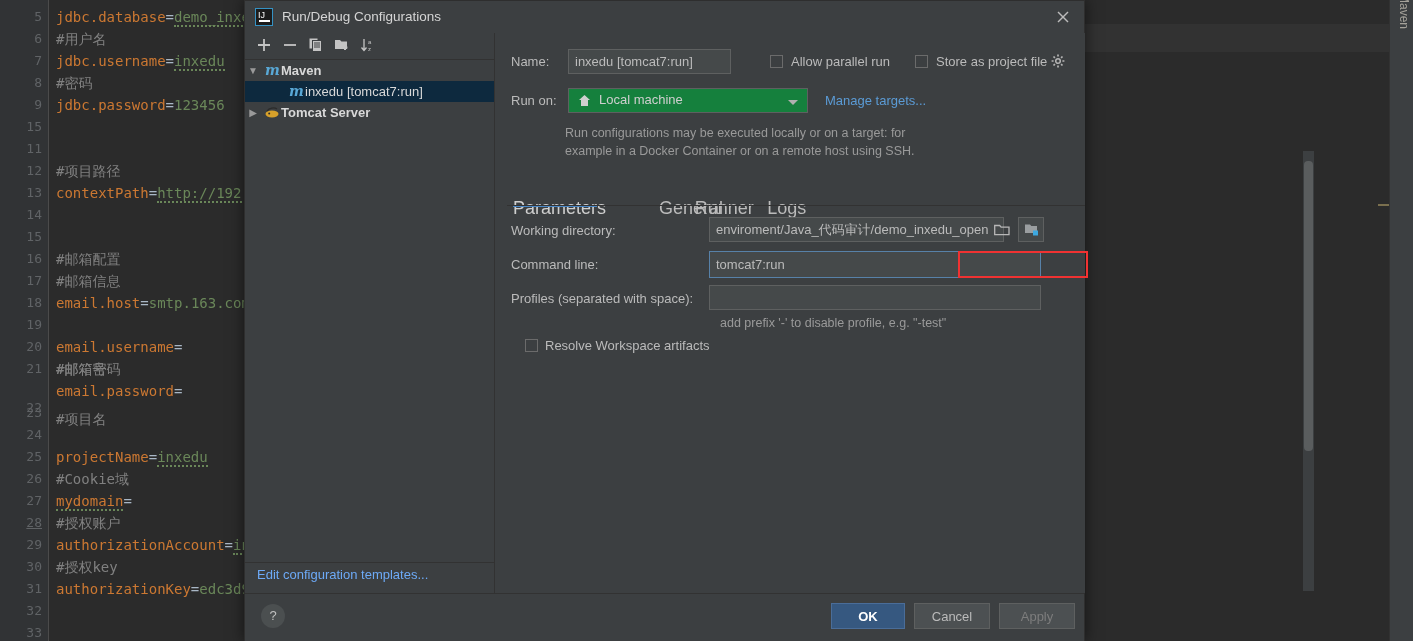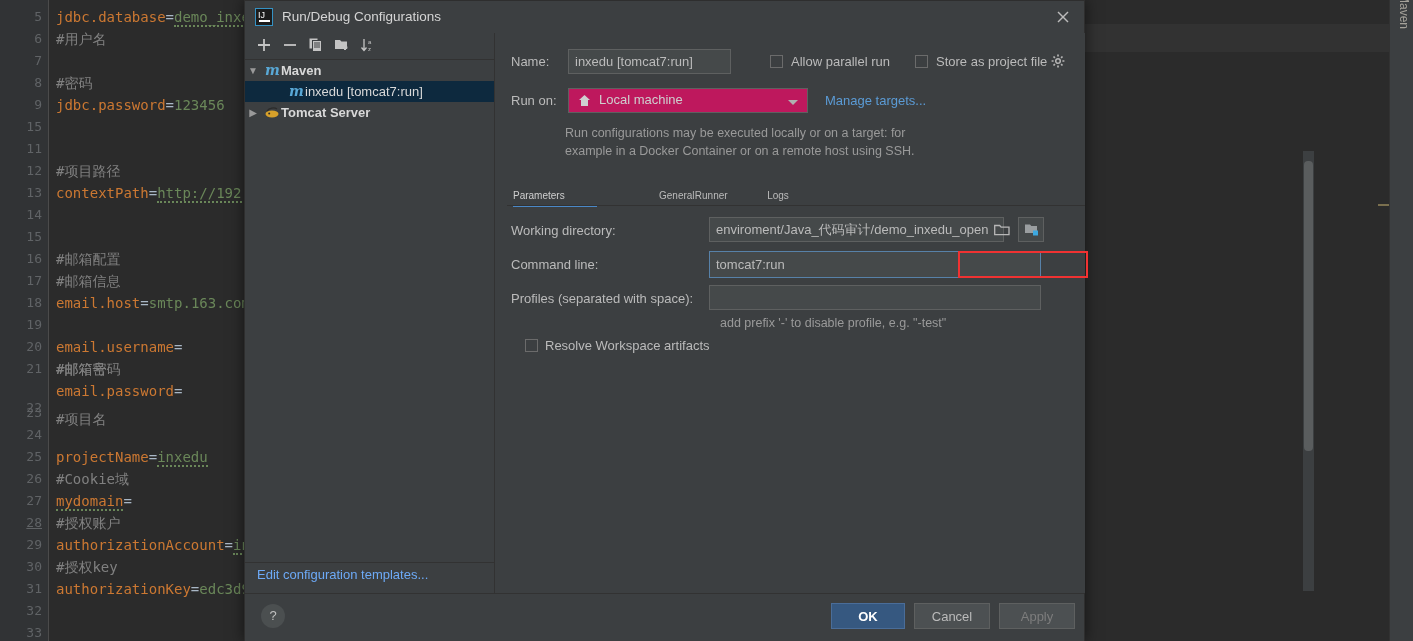--- a/index.html
+++ b/index.html
@@ -57,29 +57,29 @@
   #tmpl-link{position:absolute;left:12px;top:566px;color:#6daaf7;font-size:13px;}
   #tree-sep{position:absolute;left:0;top:561px;width:249px;height:1px;background:#323232;}
   #splitter{position:absolute;left:249px;top:32px;width:1px;height:560px;background:#323232;}
   
   #pane{position:absolute;left:250px;top:32px;width:590px;height:560px;background:#3c3f41;}
   .lbl{position:absolute;color:#bbbbbb;font-size:13px;}
   .tf{position:absolute;background:#45494a;border:1px solid #5e6060;box-sizing:border-box;
       color:#bbbbbb;font-size:13px;line-height:24px;padding:0 6px;white-space:nowrap;overflow:hidden;}
   .cb{position:absolute;width:13px;height:13px;border:1px solid #6b6b6b;background:#3c3f41;box-sizing:border-box;}
   .cbl{position:absolute;color:#bbbbbb;font-size:13px;}
-  #runon{position:absolute;background:#be185d;border:1px solid #5e6060;box-sizing:border-box;}
+  #runon{position:absolute;background:#15803d;border:1px solid #5e6060;box-sizing:border-box;}
   #runon .txt{position:absolute;left:30px;top:3px;color:#cfcfcf;font-size:13px;}
   #runon .home{position:absolute;left:9px;top:5px;}
   #runon .chev{position:absolute;right:9px;top:11px;width:0;height:0;border-left:5px solid transparent;border-right:5px solid transparent;border-top:5px solid #b0b0b0;}
   .link{position:absolute;color:#5b9bd5;font-size:13px;}
   .hint{position:absolute;color:#9a9a9a;font-size:12.5px;line-height:18px;}
   
   #tabs{position:absolute;left:268px;top:178px;width:572px;height:28px;}
-  .tab{position:absolute;top:4px;height:26px;line-height:26px;color:#bbbbbb;font-size:10px;text-align:center;}
+  .tab{position:absolute;top:16px;height:26px;line-height:26px;color:#bbbbbb;font-size:18px;text-align:center;}
   .tab.active{color:#cfcfcf;}
   #tab-underline{position:absolute;height:2px;background:#4a88c7;bottom:0;}
   #tabs-line{position:absolute;left:262px;top:204px;width:578px;height:1px;background:#323232;}
   #pane-scroll-track{position:absolute;left:1058px;top:150px;width:11px;height:440px;background:#3c3f41;}
   
   #footer-line{position:absolute;left:0;top:592px;width:839px;height:1px;background:#323232;}
   #footer{position:absolute;left:0;top:593px;width:839px;height:47px;background:#3c3f41;}
   #help-btn{position:absolute;left:16px;top:10px;width:24px;height:24px;border-radius:50%;background:#4b4f50;color:#c0c0c0;text-align:center;line-height:24px;font-size:13px;}
   .btn{position:absolute;top:9px;height:26px;line-height:26px;text-align:center;font-size:13px;
        border:1px solid #5e6060;box-sizing:border-box;background:#4c5052;color:#bbbbbb;}
@@ -121,20 +121,21 @@
       <div class="gl" style="top: 512px; text-decoration: underline;">28</div>
       <div class="gl" style="top: 534px;">29</div>
       <div class="gl" style="top: 556px;">30</div>
       <div class="gl" style="top: 578px;">31</div>
       <div class="gl" style="top: 600px;">32</div>
       <div class="gl" style="top: 622px;">33</div>
     </div>
   <div id="code">
       <div class="cl" style="top: 6px;"><span class="k">jdbc.database</span><span class="op">=</span><span class="v squig">demo_inxe</span></div>
       <div class="cl" style="top: 28px;"><span class="cm">#用户名</span></div>
+      <div class="cl" style="top: 50px;"><span class="k">jdbc.username</span><span class="op">=</span><span class="v squig">inxedu</span></div>
       <div class="cl" style="top: 72px; text-align: center;"><span class="cm">#密码</span></div>
       <div class="cl" style="top: 94px;"><span class="k">jdbc.password</span><span class="op">=</span><span class="v">123456</span></div>
       <div class="cl" style="top: 116px;"></div>
       <div class="cl" style="top: 138px;"></div>
       <div class="cl" style="top: 160px;"><span class="cm">#项目路径</span></div>
       <div class="cl" style="top: 182px;"><span class="k">contextPath</span><span class="op">=</span><span class="v squig">http://192.</span></div>
       <div class="cl" style="top: 204px;"></div>
       <div class="cl" style="top: 226px;"></div>
       <div class="cl" style="top: 248px;"><span class="cm">#邮箱配置</span></div>
       <div class="cl" style="top: 270px;"><span class="cm">#邮箱信息</span></div>

